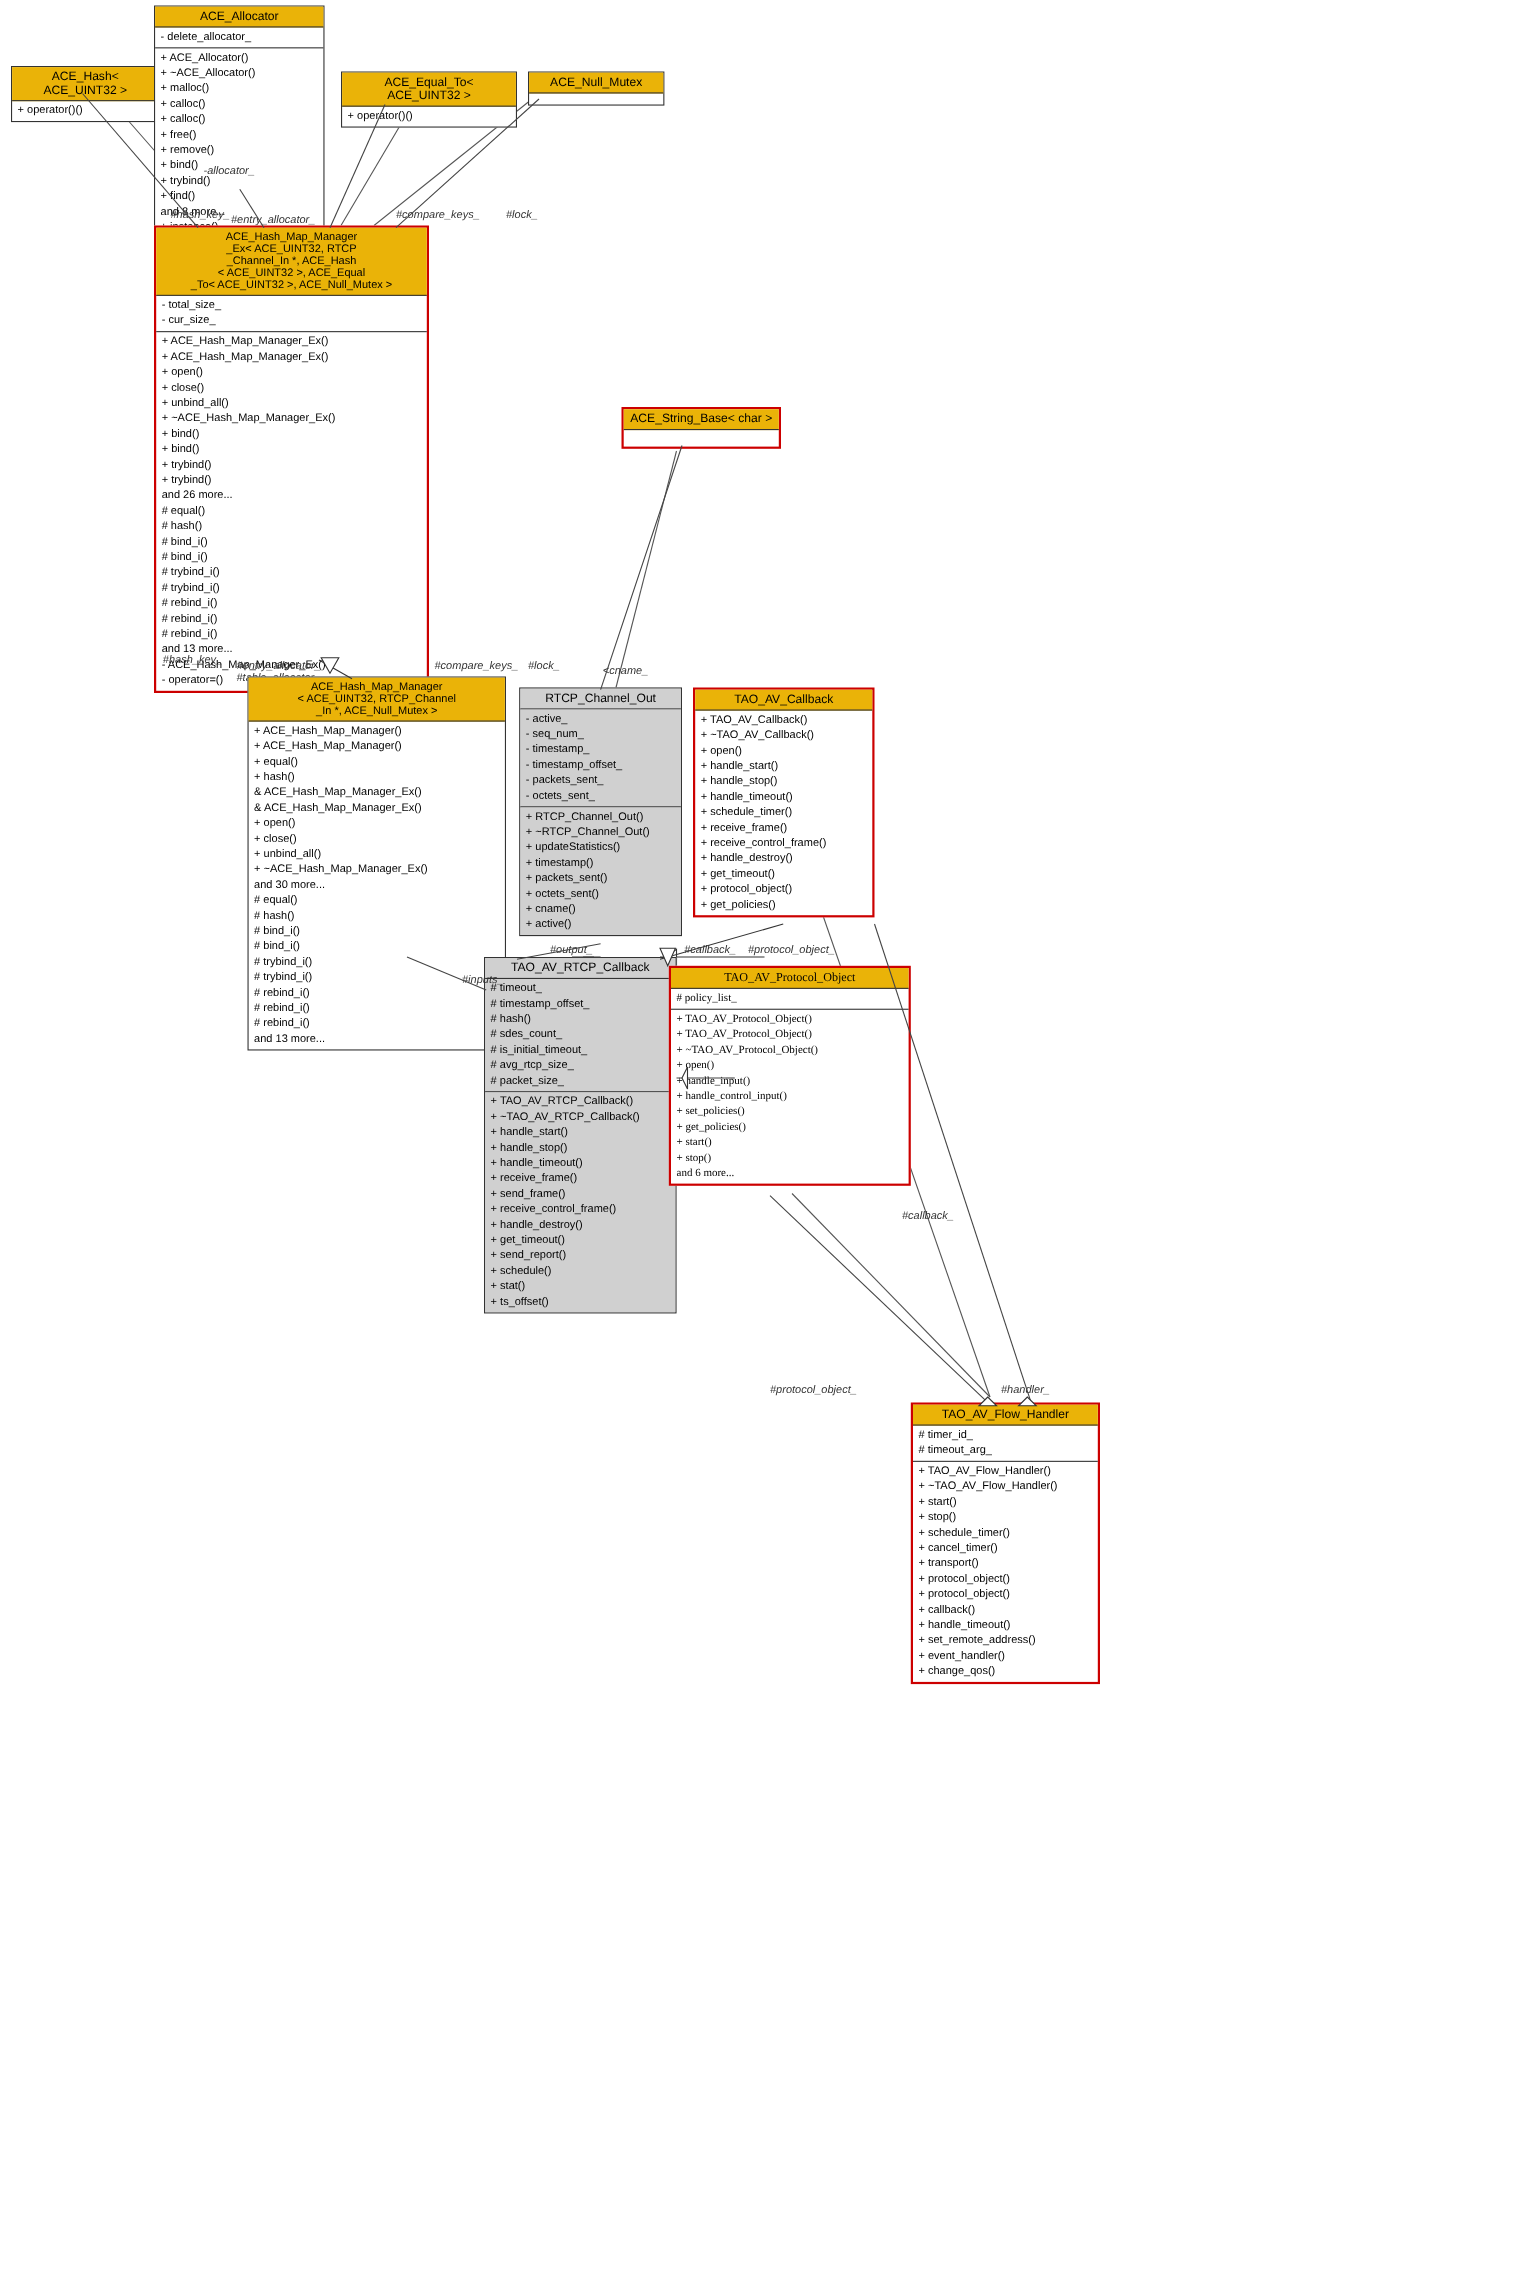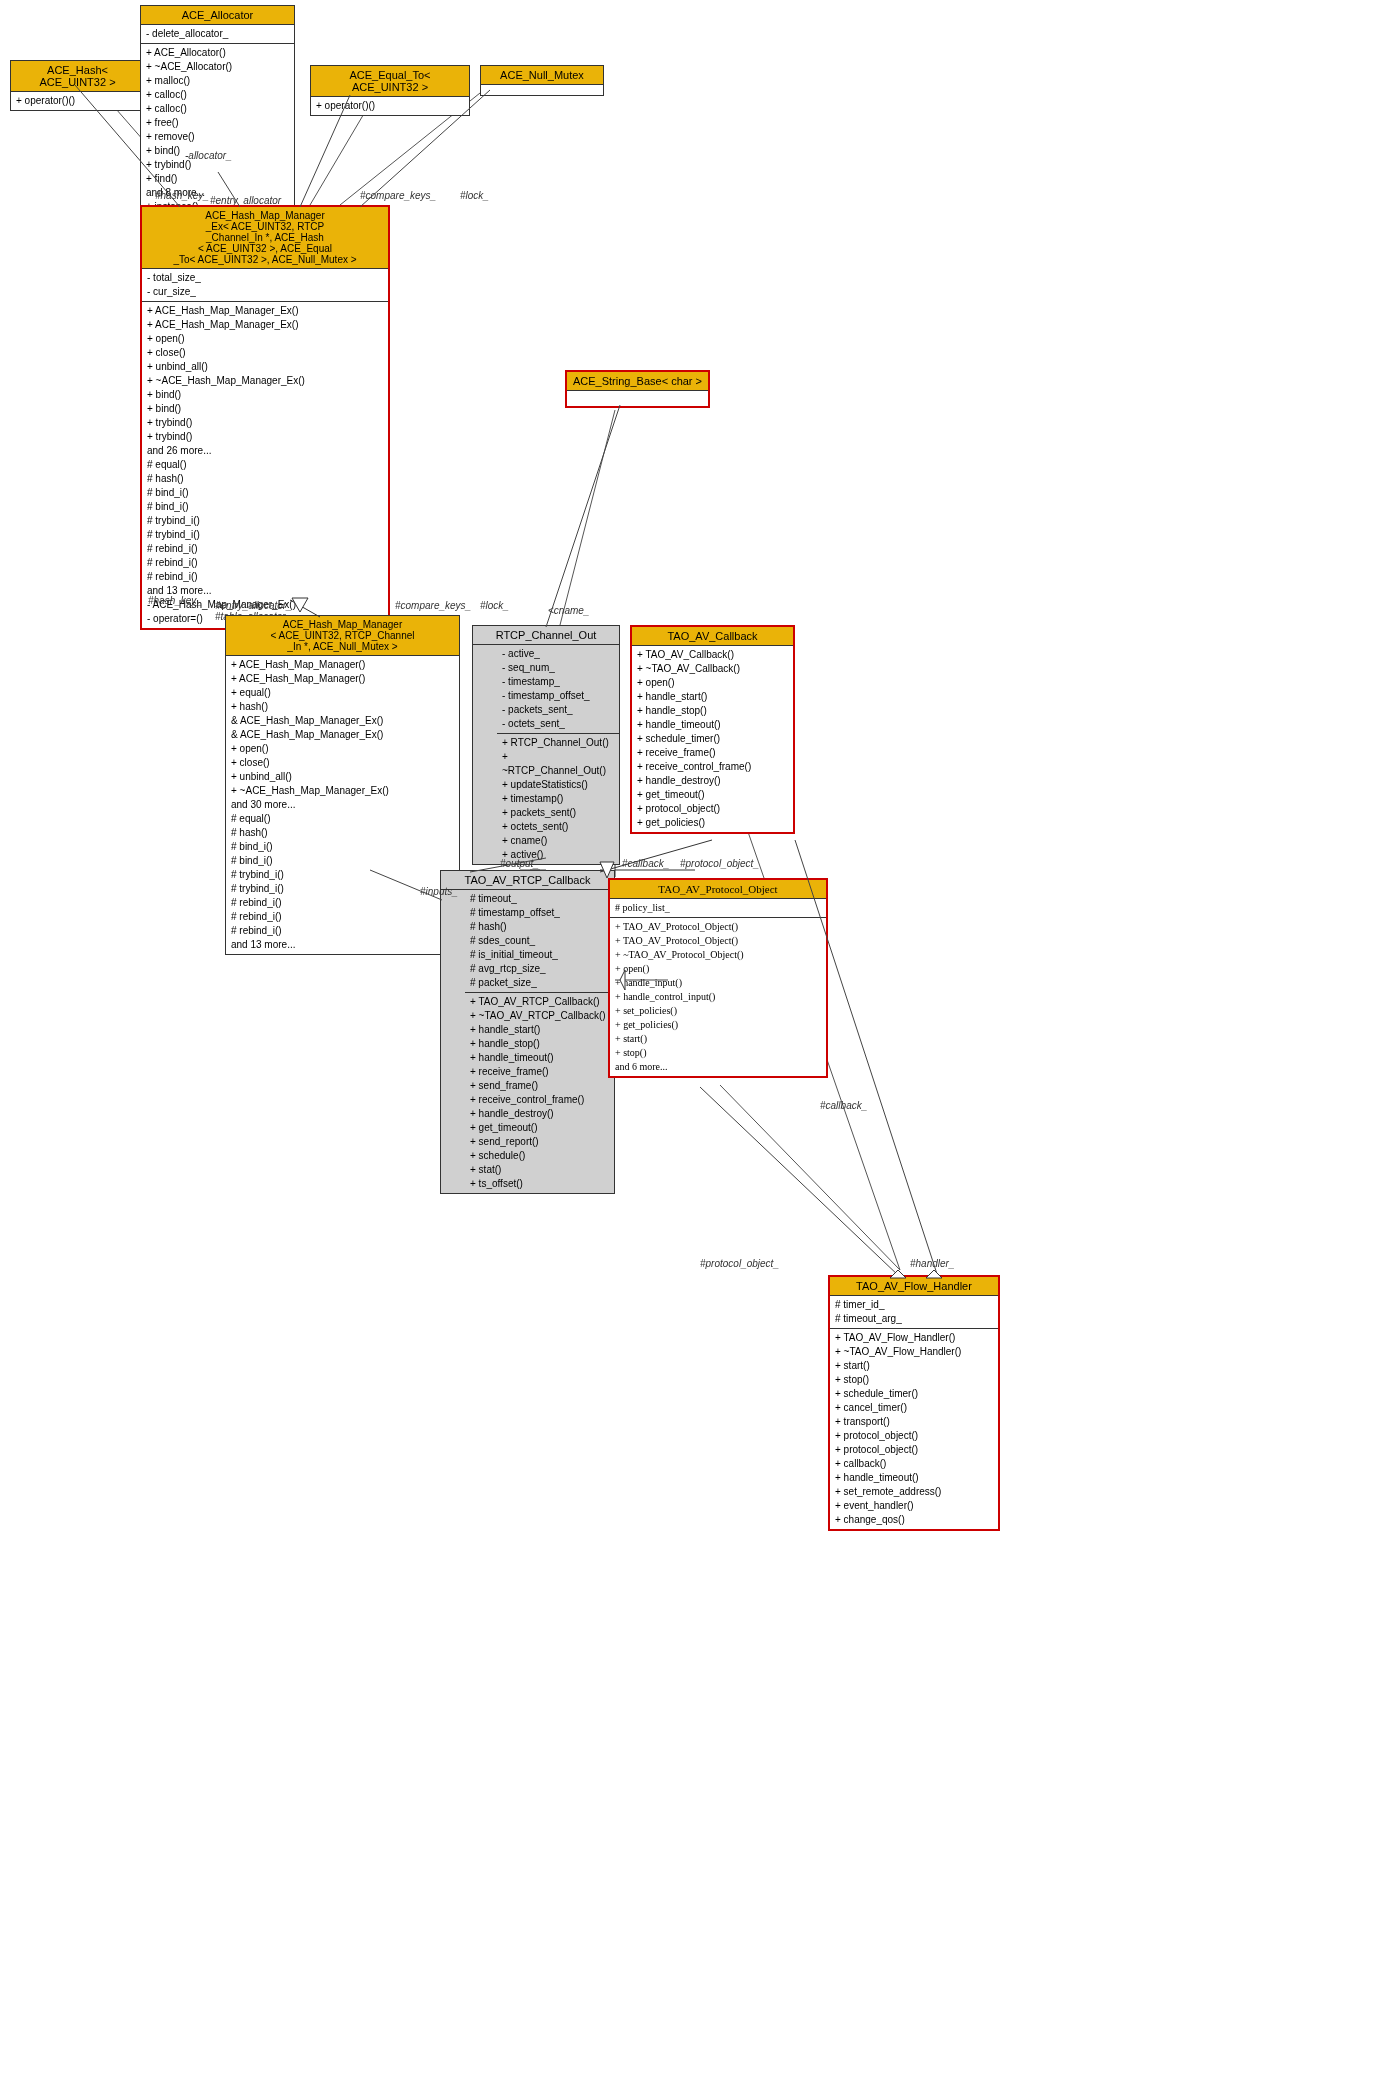--- a/index.html
+++ b/index.html
@@ -44,21 +44,20 @@
       border-bottom: 1px solid #333;
       padding: 2px 5px;
       font-size: 10px;
       line-height: 1.4;
     }
     .uml-section:last-child {
       border-bottom: none;
     }
     .uml-box.gray-bg .uml-section {
       background: #d0d0d0;
-      margin-left: 24px;
     }
     svg.connections {
       position: absolute;
       top: 0;
       left: 0;
       width: 1396px;
       height: 2077px;
       pointer-events: none;
     }
     .label-text {

